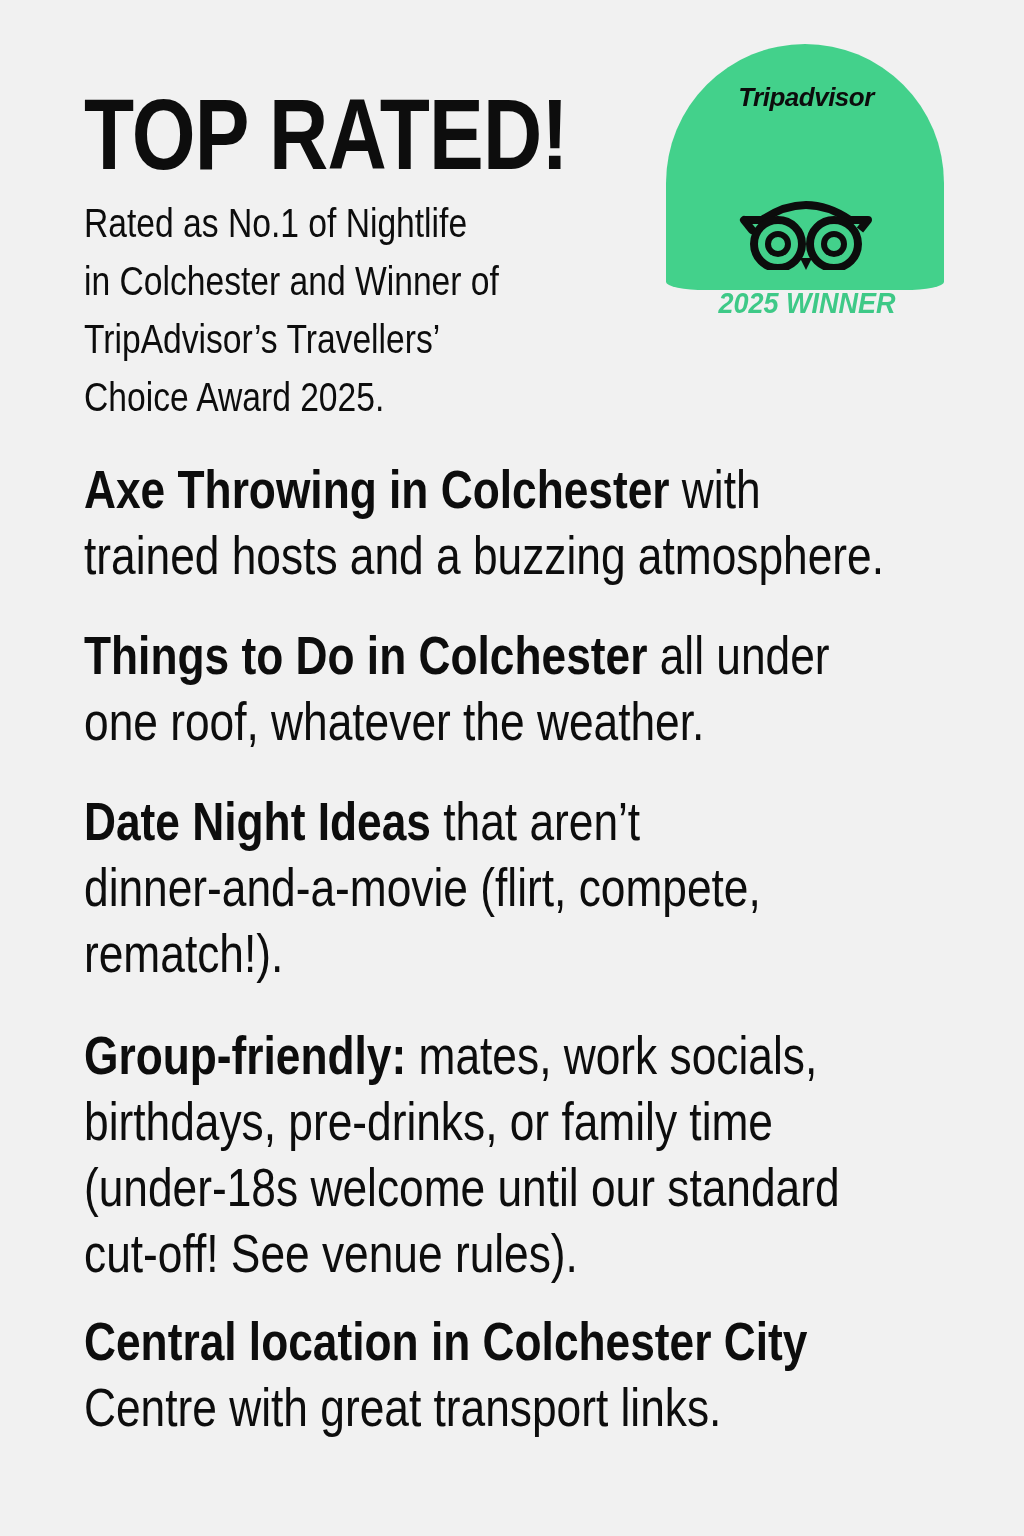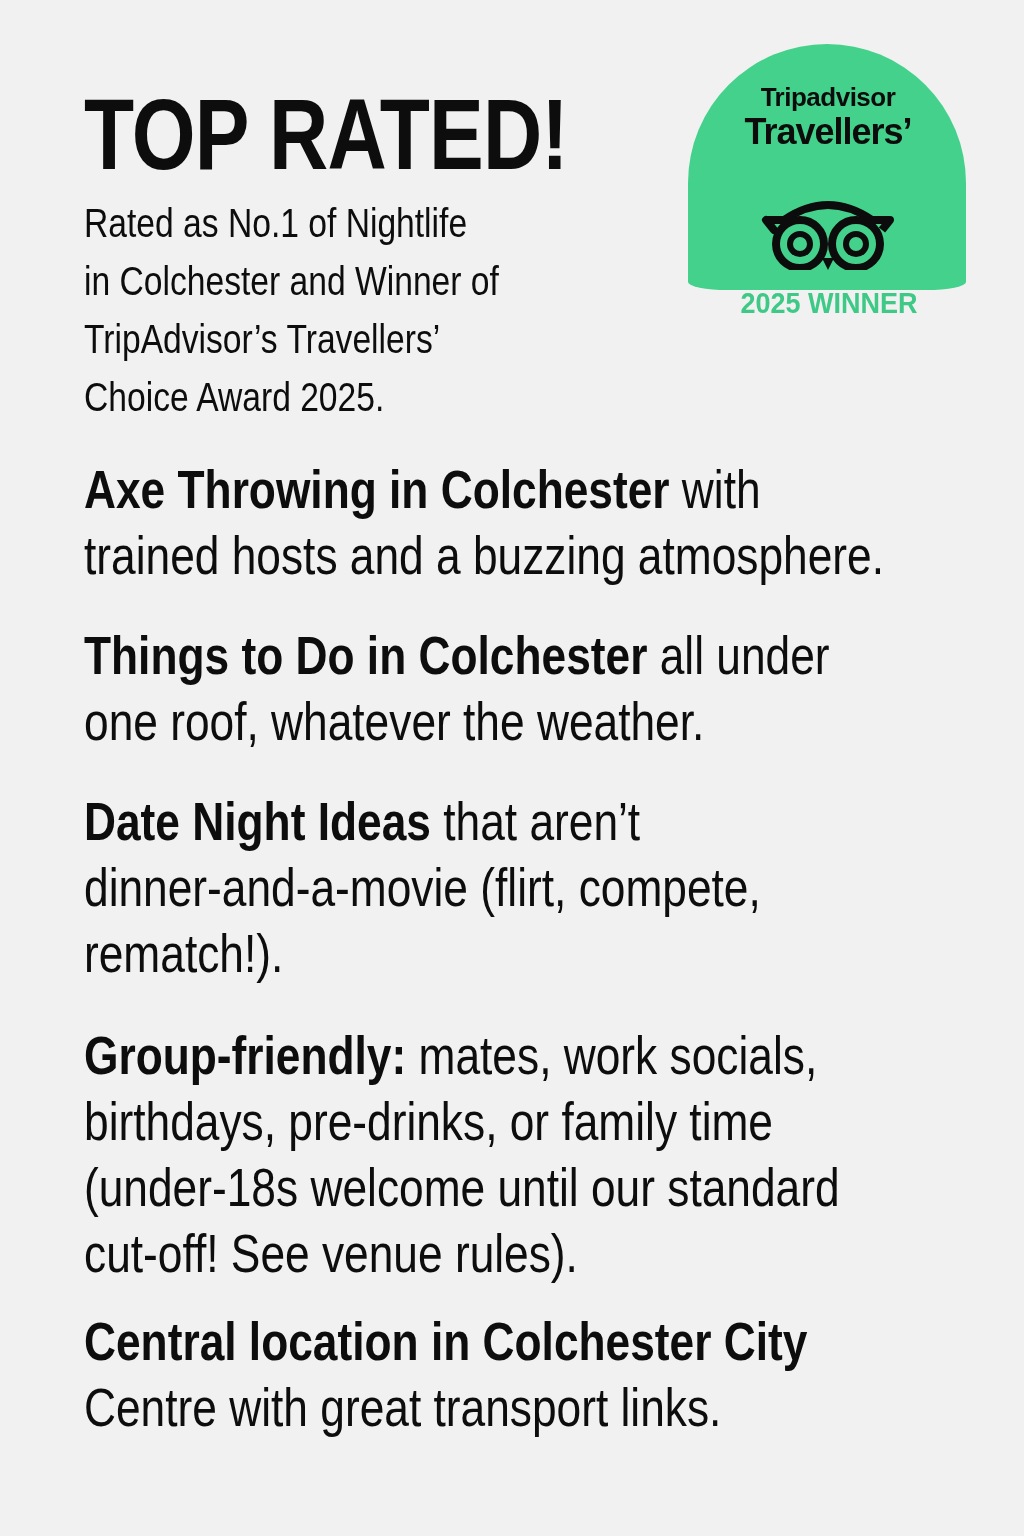--- a/index.html
+++ b/index.html
@@ -28,22 +28,22 @@
       width: 640px;
       margin: 0;
       font-size: 41px;
       line-height: 58px;
       transform: scaleX(0.82);
       transform-origin: left top;
     }
     .intro span { display: block; white-space: nowrap; }
 
     .badge {
-      position: absolute; left: 680px; top: 32px;
-      width: 280px; height: 318px;
+      position: absolute; left: 658px; top: 32px;
+      width: 280px; height: 318px; font-style: italic;
     }
     .badge-circle {
       position: absolute; left: 8px; top: 12px;
       width: 278px; height: 246px;
       background: #43d18b;
       border-radius: 140px 140px 40px 40px / 140px 140px 8px 8px;
       overflow: hidden;
     }
     .badge-text {
       position: absolute; left: 0; width: 296px; text-align: center;
@@ -87,21 +87,20 @@
 <p class="intro">
   <span>Rated as No.1 of Nightlife</span>
   <span>in Colchester and Winner of</span>
   <span>TripAdvisor’s Travellers’</span>
   <span>Choice Award 2025.</span>
 </p>
 
 <div class="badge">
   <div class="badge-circle"></div>
   <div class="badge-text badge-brand">Tripadvisor</div>
-  <div class="badge-text badge-title1">Travellers’</div>
   <svg class="owl" width="140" height="72" viewBox="0 0 140 72">
     <path d="M8 22 L26 22 Q70 -8 114 22 L132 22 L124 32" fill="none" stroke="#0c0c0c" stroke-width="8" stroke-linejoin="round"></path>
     <path d="M8 22 L16 32" fill="none" stroke="#0c0c0c" stroke-width="8" stroke-linecap="round"></path>
     <circle cx="42" cy="46" r="24" fill="none" stroke="#0c0c0c" stroke-width="8"></circle>
     <circle cx="98" cy="46" r="24" fill="none" stroke="#0c0c0c" stroke-width="8"></circle>
     <circle cx="42" cy="46" r="10" fill="none" stroke="#0c0c0c" stroke-width="6"></circle>
     <circle cx="98" cy="46" r="10" fill="none" stroke="#0c0c0c" stroke-width="6"></circle>
     <path d="M64 60 L70 72 L76 60" fill="#0c0c0c"></path>
   </svg>
   <div class="badge-winner">2025 WINNER</div>

